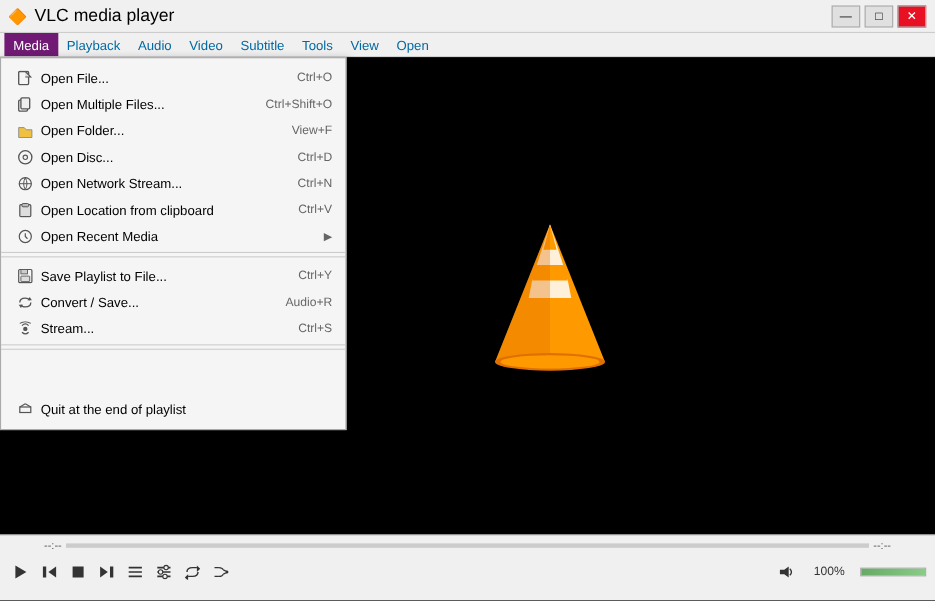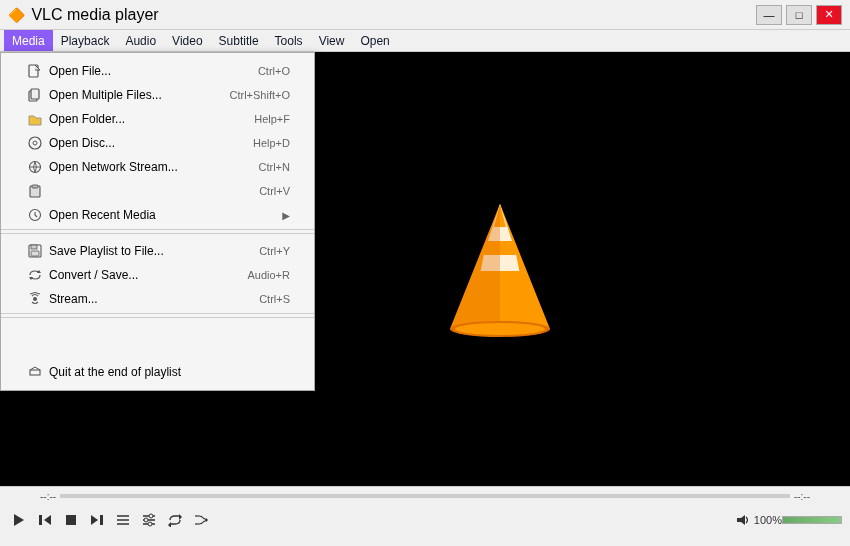--- a/index.html
+++ b/index.html
@@ -51,27 +51,27 @@
       height: 22px;
       display: flex;
       align-items: center;
       padding: 0 4px;
       border-bottom: 1px solid #ccc;
     }
     .menu-item {
       padding: 2px 8px;
       cursor: pointer;
       font-size: 12px;
-      color: #0f172a;
+      color: #0369a1;
       height: 100%;
       display: flex;
       align-items: center;
     }
     .menu-item.active {
-      background: #8b5cf6;
+      background: #701a75;
       color: white;
     }
 
     
     .main-content {
       background: #000;
       position: absolute;
       top: 52px;
       left: 0;
       right: 0;
@@ -120,21 +120,21 @@
       display: flex;
       align-items: center;
       justify-content: center;
       font-size: 12px;
       color: #333;
     }
     .volume-area {
       margin-left: auto;
       display: flex;
       align-items: center;
-      gap: 0;
+      gap: 14px;
     }
     .volume-label { font-size: 11px; color: #333; }
     .volume-bar {
       width: 60px;
       height: 8px;
       background: #ddd;
       border: 1px solid #aaa;
       position: relative;
     }
     .volume-fill {
@@ -150,21 +150,21 @@
       left: 0;
       width: 315px;
       background: #f5f5f5;
       border: 1px solid #aaa;
       box-shadow: 2px 2px 8px rgba(0,0,0,0.3);
       z-index: 100;
       padding: 4px 0;
     }
     .menu-section {
       border-bottom: 1px solid #ccc;
-      padding: 2px 16px;
+      padding: 2px 4px;
     }
     .menu-section:last-child { border-bottom: none; margin-top: 40px; }
     .dropdown-item {
       display: flex;
       align-items: center;
       padding: 3px 8px;
       cursor: pointer;
       position: relative;
       height: 24px;
     }
@@ -281,50 +281,51 @@
       <span class="item-label">Open Multiple Files...</span>
       <span class="shortcut">Ctrl+Shift+O</span>
     </div>
     <div class="dropdown-item">
       <div class="item-icon">
         <svg width="14" height="14" viewBox="0 0 14 14">
             <path d="M1,4 h5 l2,2 h5 v7 H1 z" fill="#f0c040" stroke="#888" stroke-width="0.8"></path>
           </svg>
       </div>
       <span class="item-label">Open Folder...</span>
-      <span class="shortcut">Help+F</span>
+      <span class="shortcut">View+F</span>
     </div>
     <div class="dropdown-item">
       <div class="item-icon">
         <svg width="14" height="14" viewBox="0 0 14 14">
             <circle cx="7" cy="7" r="6" fill="none" stroke="#555" stroke-width="1.2"></circle>
             <circle cx="7" cy="7" r="2" fill="none" stroke="#555" stroke-width="1"></circle>
           </svg>
       </div>
       <span class="item-label">Open Disc...</span>
-      <span class="shortcut">Help+D</span>
+      <span class="shortcut">Ctrl+D</span>
     </div>
     <div class="dropdown-item">
       <div class="item-icon">
         <svg width="14" height="14" viewBox="0 0 14 14">
             <circle cx="7" cy="7" r="5.5" fill="none" stroke="#555" stroke-width="1.1"></circle>
             <line x1="1.5" y1="7" x2="12.5" y2="7" stroke="#555" stroke-width="0.9"></line>
             <path d="M7,1.5 Q10,7 7,12.5 Q4,7 7,1.5" fill="none" stroke="#555" stroke-width="0.9"></path>
           </svg>
       </div>
       <span class="item-label">Open Network Stream...</span>
       <span class="shortcut">Ctrl+N</span>
     </div>
     <div class="dropdown-item">
       <div class="item-icon">
         <svg width="14" height="14" viewBox="0 0 14 14">
             <rect x="2" y="2" width="10" height="11" rx="1" fill="#ddd" stroke="#555" stroke-width="1.1"></rect>
             <rect x="4" y="1" width="6" height="3" rx="1" fill="#bbb" stroke="#555" stroke-width="0.9"></rect>
           </svg>
       </div>
+      <span class="item-label">Open Location from clipboard</span>
       <span class="shortcut">Ctrl+V</span>
     </div>
     <div class="dropdown-item">
       <div class="item-icon">
         <svg width="14" height="14" viewBox="0 0 14 14">
             <circle cx="7" cy="7" r="5.5" fill="none" stroke="#555" stroke-width="1.1"></circle>
             <polyline points="7,4 7,7 9,9" fill="none" stroke="#555" stroke-width="1.1"></polyline>
           </svg>
       </div>
       <span class="item-label">Open Recent Media</span>

